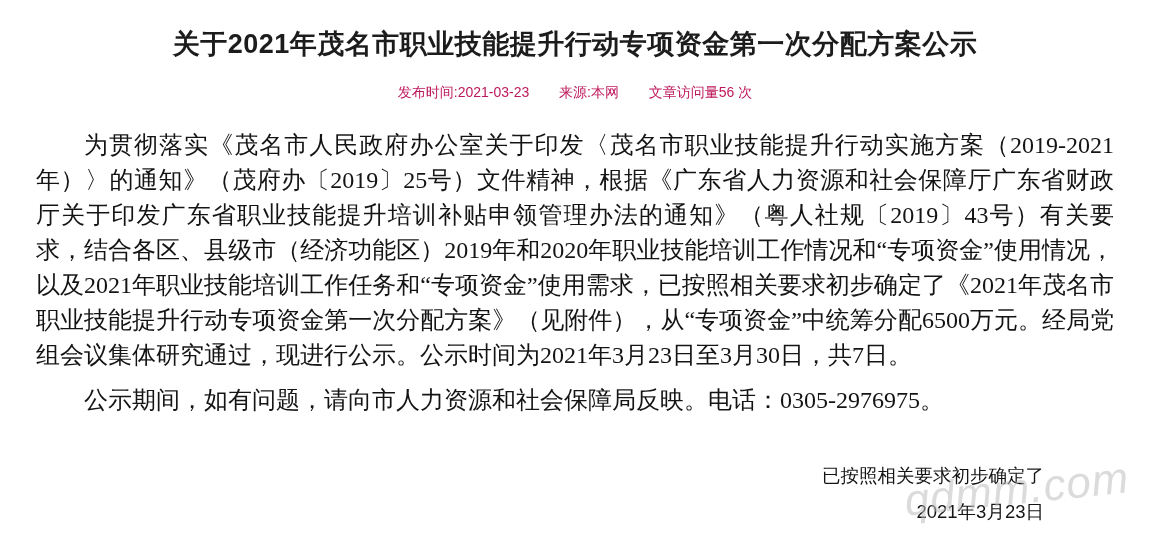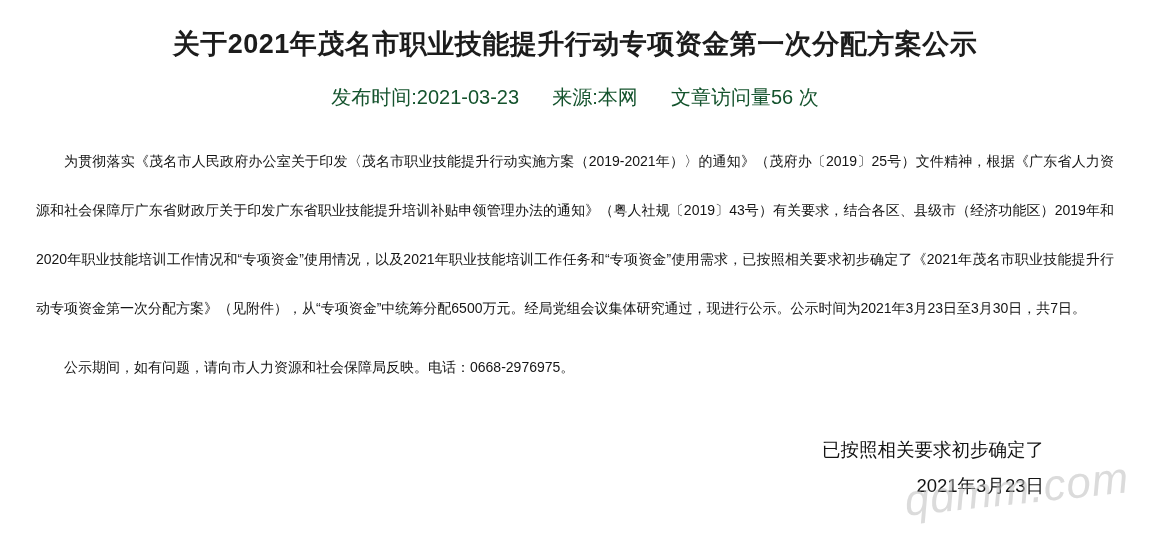--- a/index.html
+++ b/index.html
@@ -27,44 +27,44 @@
     font-size: 27px;
     font-weight: bold;
     letter-spacing: 0.5px;
     color: #1c1c1c;
     margin: 0;
     padding-top: 26px;
     font-family: "Liberation Sans", "DejaVu Sans", sans-serif;
   }
   .doc-meta {
     text-align: center;
-    font-size: 20px;
-    color: #14532d;
+    font-size: 14px;
+    color: #be185d;
     margin-top: 22px;
     font-family: "Liberation Sans", "DejaVu Sans", sans-serif;
   }
   .doc-meta span {
     display: inline-block;
   }
   .meta-gap {
     display: inline-block;
     width: 22px;
   }
   .body-text {
     margin-top: 26px;
   }
   .para {
-    font-size: 14px;
-    line-height: 49px;
+    font-size: 24px;
+    line-height: 35px;
     text-align: justify;
     text-justify: inter-ideograph;
     text-indent: 2em;
     margin: 0 0 2px 0;
     color: #141414;
-    font-family: Liberation Sans, sans-serif;
+    font-family: Liberation Serif, serif;
   }
   .para.p2 {
     margin-top: 10px;
   }
   .para.p3 {
     margin-top: 10px;
   }
   .signature {
     margin-top: 40px;
     text-align: right;
@@ -102,21 +102,21 @@
   <div class="doc-meta">
     <span>发布时间:2021-03-23</span>
     <span class="meta-gap"></span>
     <span>来源:本网</span>
     <span class="meta-gap"></span>
     <span>文章访问量56 次</span>
   </div>
 
   <div class="body-text">
     <p class="para p1">为贯彻落实《茂名市人民政府办公室关于印发〈茂名市职业技能提升行动实施方案（2019-2021年）〉的通知》（茂府办〔2019〕25号）文件精神，根据《广东省人力资源和社会保障厅广东省财政厅关于印发广东省职业技能提升培训补贴申领管理办法的通知》（粤人社规〔2019〕43号）有关要求，结合各区、县级市（经济功能区）2019年和2020年职业技能培训工作情况和“专项资金”使用情况，以及2021年职业技能培训工作任务和“专项资金”使用需求，已按照相关要求初步确定了《2021年茂名市职业技能提升行动专项资金第一次分配方案》（见附件），从“专项资金”中统筹分配6500万元。经局党组会议集体研究通过，现进行公示。公示时间为2021年3月23日至3月30日，共7日。</p>
-    <p class="para p2">公示期间，如有问题，请向市人力资源和社会保障局反映。电话：0668-2976975。</p>
+    <p class="para p2">公示期间，如有问题，请向市人力资源和社会保障局反映。电话：0305-2976975。</p>
   </div>
 
   <div class="signature">
     <span class="sig-line">已按照相关要求初步确定了</span>
     <span class="sig-line">2021年3月23日</span>
   </div>
 
   <div class="watermark">qdmm.com</div>
 
 </div>

